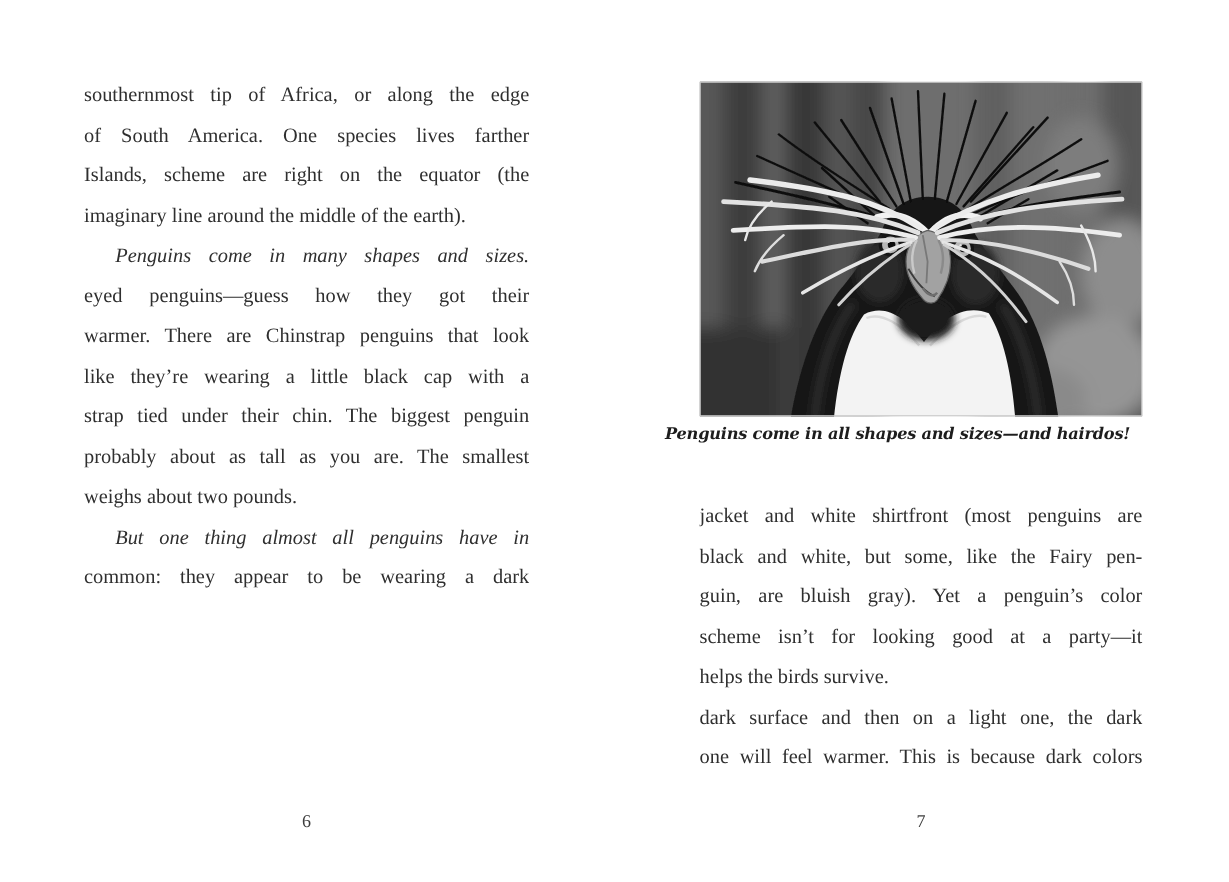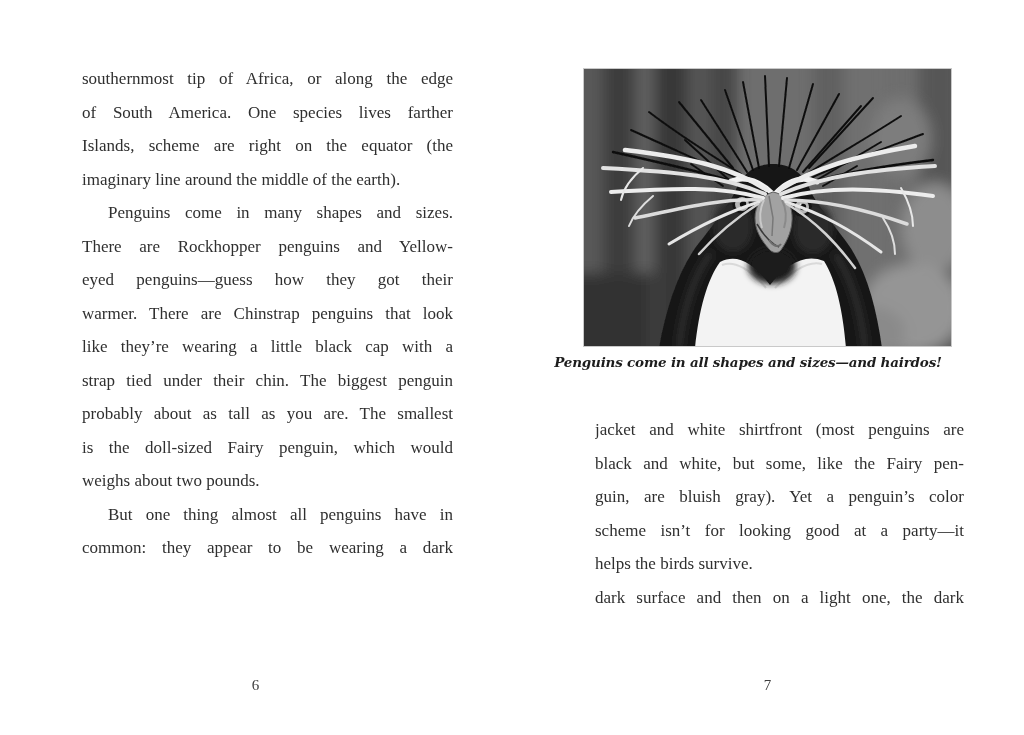--- a/index.html
+++ b/index.html
@@ -9,32 +9,31 @@
     font-family:"Liberation Serif", serif;
     position:relative;
     overflow:hidden;
   }
   .spread { position:absolute; inset:0; }
   .text-col {
     position:absolute;
     color:#2f2f2f;
     font-size:17px;
     line-height:33.5px;
-    margin-left:12px;
   }
   #left-col  { left:70px;  top:62px;  width:371px; }
   #right-col { left:583px; top:413px; width:369px; }
   .line {
     height:33.5px;
     text-align:justify;
     text-align-last:justify;
     overflow:hidden;
   }
   .line.end    { text-align-last:left; }
-  .line.indent { text-indent:26px; }
+  .line.indent { text-indent:26px;font-style:italic; }
   .pagenum {
     position:absolute;
     top:677px;
     text-align:center;
     font-size:15px;
     color:#3d3d3d;
   }
   #pagenum-left  { left:70px;  width:371px; }
   #pagenum-right { left:583px; width:369px; }
   .photo-frame {
@@ -60,27 +59,25 @@
 <body>
 
 <div class="spread">
 
   <div class="text-col" id="left-col">
     <div class="line">southernmost tip of Africa, or along the edge</div>
     <div class="line">of South America. One species lives farther</div>
     <div class="line">Islands, scheme are right on the equator (the</div>
     <div class="line end">imaginary line around the middle of the earth).</div>
     <div class="line indent">Penguins come in many shapes and sizes.</div>
-    <div class="line">There are Rockhopper penguins and Yellow-</div>
     <div class="line">eyed penguins—guess how they got their</div>
     <div class="line">warmer. There are Chinstrap penguins that look</div>
     <div class="line">like they’re wearing a little black cap with a</div>
     <div class="line">strap tied under their chin. The biggest penguin</div>
     <div class="line">probably about as tall as you are. The smallest</div>
-    <div class="line">is the doll-sized Fairy penguin, which would</div>
     <div class="line end">weighs about two pounds.</div>
     <div class="line indent">But one thing almost all penguins have in</div>
     <div class="line">common: they appear to be wearing a dark</div>
   </div>
   <div class="pagenum" id="pagenum-left">6</div>
 
   <div class="photo-frame">
     <svg viewBox="0 0 369 279" xmlns="http://www.w3.org/2000/svg">
       <defs>
         <filter id="blur7" x="-20%" y="-20%" width="140%" height="140%">
@@ -198,16 +195,17 @@
 
   <div class="caption">Penguins come in all shapes and sizes—and hairdos!</div>
 
   <div class="text-col" id="right-col">
     <div class="line">jacket and white shirtfront (most penguins are</div>
     <div class="line">black and white, but some, like the Fairy pen-</div>
     <div class="line">guin, are bluish gray). Yet a penguin’s color</div>
     <div class="line">scheme isn’t for looking good at a party—it</div>
     <div class="line end">helps the birds survive.</div>
     <div class="line">dark surface and then on a light one, the dark</div>
+    <div class="line">one will feel warmer. This is because dark colors</div>
   </div>
   <div class="pagenum" id="pagenum-right">7</div>
 
 </div>
 
 </body></html>

